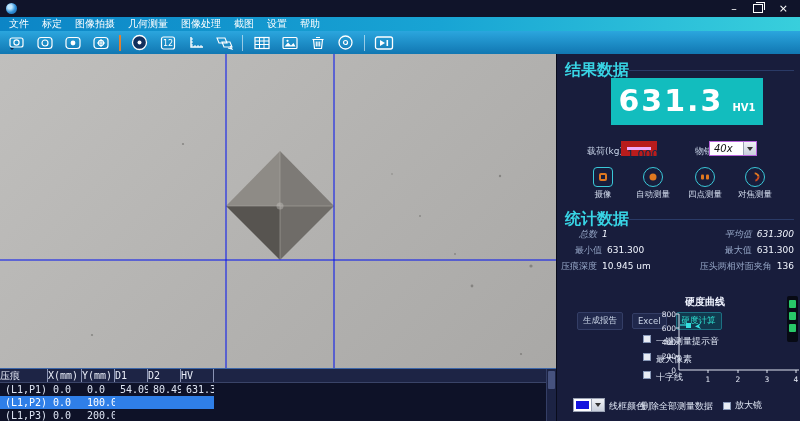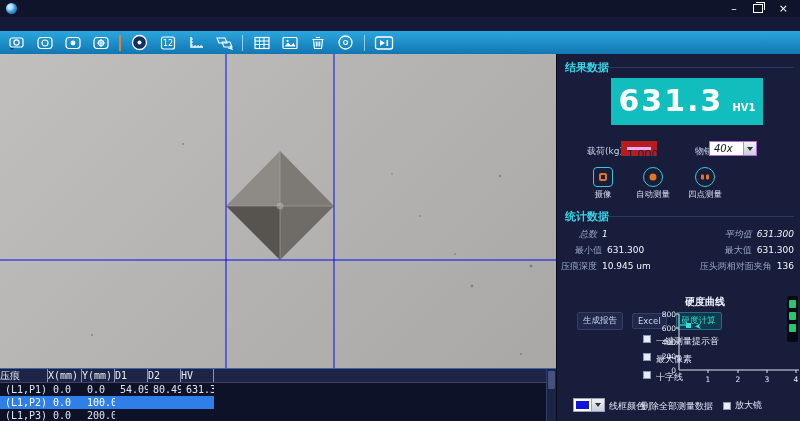--- a/index.html
+++ b/index.html
@@ -49,21 +49,21 @@
   .td{box-sizing:border-box;padding-left:5px;line-height:13px;white-space:nowrap;overflow:hidden;}
   .c0{width:48px;} .c1{width:34px;} .c2{width:33px;} .c3{width:33px;} .c4{width:33px;} .c5{width:33px;}
   .table-vscroll{position:absolute;right:0;top:0;width:9px;height:52px;background:#1c2344;
                  border-left:1px solid #343e66;}
   .table-vscroll .thumb{margin:2px 1px;height:18px;background:#46527e;border-radius:1px;}
 
   
   .right-panel{position:absolute;left:556px;top:54px;width:244px;height:367px;background:#181d3c;
                border-left:1px solid #090c1c;box-sizing:border-box;}
   .panel-heading{position:absolute;left:8px;right:6px;display:flex;align-items:center;gap:0;
-                 color:#38d4e4;font-size:11px;font-weight:bold;}
+                 color:#38d4e4;font-size:16px;font-weight:bold;}
   .panel-heading .hr{flex:1;height:1px;background:#2a3a66;}
   .result-box{position:absolute;left:54px;top:24px;width:152px;height:47px;background:#12bdbe;
               display:flex;align-items:baseline;justify-content:center;gap:9px;}
   .result-value{font-size:30px;font-weight:bold;letter-spacing:2px;line-height:45px;}
   .result-unit{font-size:10px;font-weight:bold;}
 
   .ctl-label{position:absolute;font-size:9px;color:#c9d4e8;}
   .load-input{position:absolute;left:64px;top:87px;width:36px;height:15px;background:#f0abfc;
               border:6px solid #b91c1c;color:#0a2a4a;font-size:11px;text-align:center;
               line-height:15px;font-family:"DejaVu Sans",sans-serif;box-sizing:border-box;}
@@ -126,20 +126,30 @@
 
   <div class="titlebar">
     <div class="app-icon"></div>
     <div class="win-controls">
       <span class="win-btn">–</span>
       <span class="max-box"></span>
       <span class="win-btn">×</span>
     </div>
   </div>
 
+  <div class="menubar">
+    <span class="menu-item">文件</span>
+    <span class="menu-item">标定</span>
+    <span class="menu-item">图像拍摄</span>
+    <span class="menu-item">几何测量</span>
+    <span class="menu-item">图像处理</span>
+    <span class="menu-item">截图</span>
+    <span class="menu-item">设置</span>
+    <span class="menu-item">帮助</span>
+  </div>
 
   <div class="toolbar">
     <div class="tb-btn">
       <svg width="18" height="16" viewBox="0 0 18 16">
           <rect x="2" y="3" width="13" height="9" rx="2" fill="none" stroke="#fff" stroke-width="1.2"></rect>
           <circle cx="8.5" cy="7.5" r="2.6" fill="none" stroke="#fff" stroke-width="1.2"></circle>
           <path d="M2 13 l4 0 -2 2 z" fill="#10244a"></path>
         </svg>
     </div>
     <div class="tb-btn">
@@ -329,20 +339,26 @@
       <div class="mlabel">自动测量</div>
     </div>
     <div class="mbtn" style="left:123px;">
       <div class="mi mi-ci">
           <span class="dots2">
             <i></i>
             <i></i>
           </span>
         </div>
       <div class="mlabel">四点测量</div>
+    </div>
+    <div class="mbtn" style="left:173px;">
+      <div class="mi mi-ci">
+          <span class="arc"></span>
+        </div>
+      <div class="mlabel">对焦测量</div>
     </div>
 
     <div class="panel-heading" style="top:155px;">
       <span>统计数据</span>
       <div class="hr"></div>
     </div>
 
     <div class="stat-row" style="top:174px;padding-left:18px;font-style:italic;">
       <span class="stat">
           <span class="lb">总数</span>

